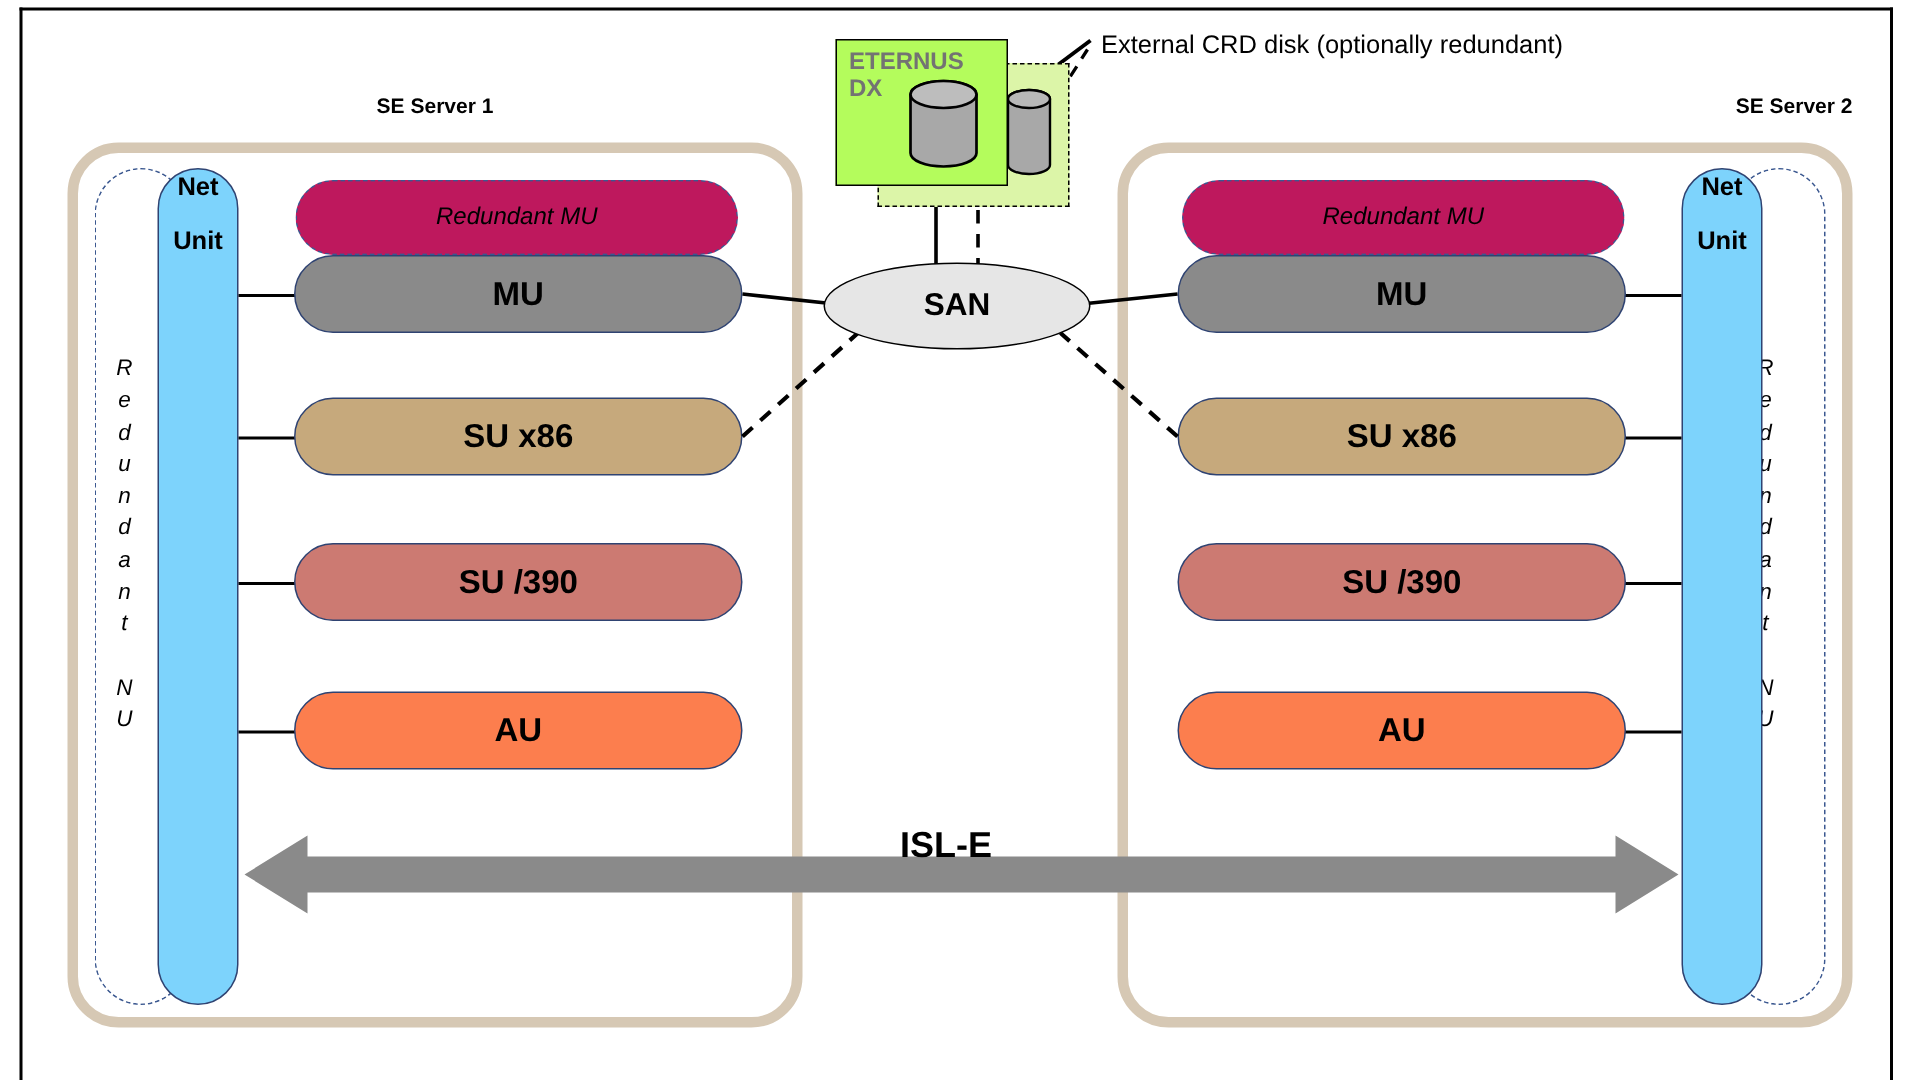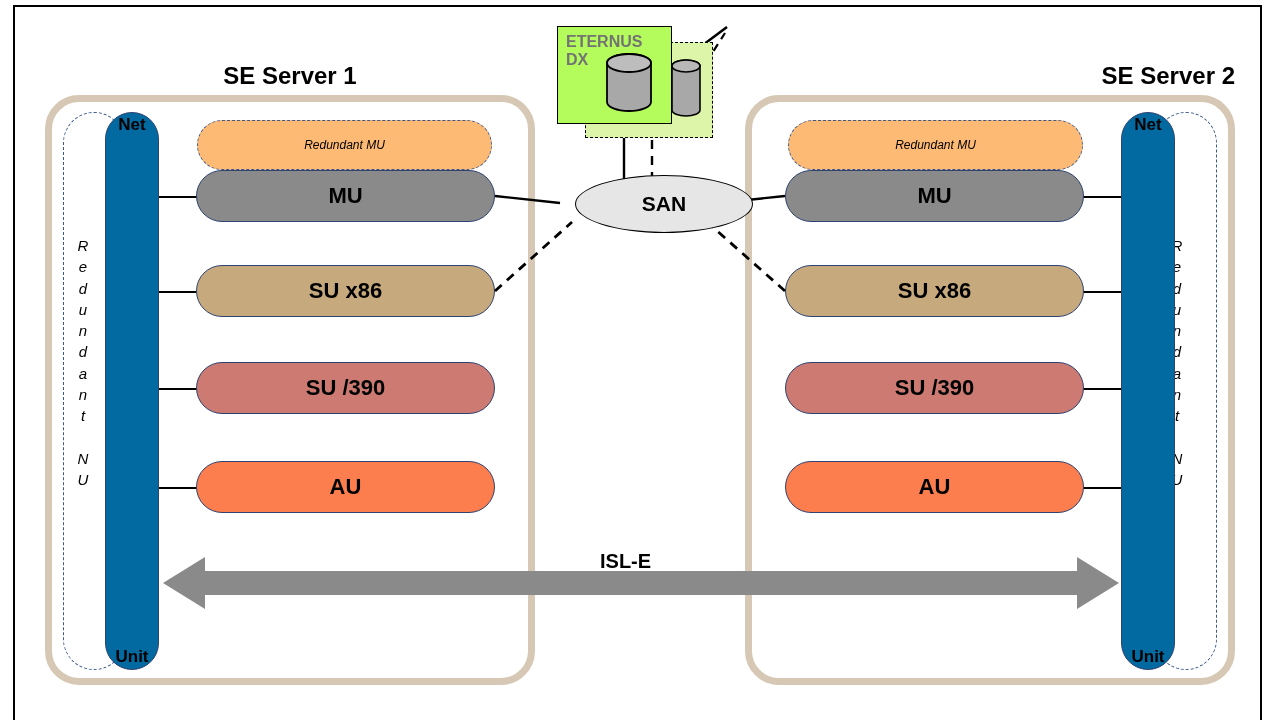--- a/index.html
+++ b/index.html
@@ -9,65 +9,65 @@
 
   
   .page-frame{position:absolute;left:13px;top:5px;width:1249px;height:760px;
       border-left:2px solid #000;border-top:2px solid #000;border-right:2px solid #000;
       box-sizing:border-box;pointer-events:none;}
 
   
   .server-frame{position:absolute;border:7px solid #D6C8B4;border-radius:34px;
       box-sizing:border-box;background:transparent;}
 
-  .server-title{position:absolute;font-size:24px;font-weight:bold;color:#000;
+  .server-title{position:absolute;font-size:14px;font-weight:bold;color:#000;
       text-align:center;white-space:nowrap;}
 
   
   .red-nu{position:absolute;border:1.5px dashed #3B5890;border-radius:80px;
       box-sizing:border-box;background:#fff;}
   .red-nu-label{position:absolute;font-style:italic;font-size:15px;color:#000;
       display:flex;flex-direction:column;align-items:center;line-height:1.42;
       text-align:center;white-space:pre;}
 
   
-  .net-unit{position:absolute;background:#0369a1;border:1.6px solid #2F4372;
+  .net-unit{position:absolute;background:#7dd3fc;border:1.6px solid #2F4372;
       border-radius:40px;box-sizing:border-box;display:flex;flex-direction:column;
-      align-items:center;justify-content:space-between;}
+      align-items:center;justify-content:flex-start;}
   .net-unit span{font-weight:bold;font-size:17px;color:#000;line-height:1.42;display:block;}
   .nu-gap{height:12px;}
 
   
   .comp{position:absolute;border:1.4px solid #2F4372;border-radius:26px;
       box-sizing:border-box;display:flex;align-items:center;justify-content:center;
       font-weight:bold;font-size:22px;color:#000;}
 
   
   .red-mu{position:absolute;border:1.6px dashed #3B5890;border-radius:26px;
-      box-sizing:border-box;background:#fdba74;display:flex;align-items:center;
-      justify-content:center;font-style:italic;font-size:12px;color:#000;}
+      box-sizing:border-box;background:#be185d;display:flex;align-items:center;
+      justify-content:center;font-style:italic;font-size:16px;color:#000;}
 
   
   .hline{position:absolute;height:0;border-top:2.4px solid #000;}
 
   
   .san{position:absolute;background:#E6E6E6;border:1.7px solid #000;border-radius:50%;
       display:flex;align-items:center;justify-content:center;
       font-weight:bold;font-size:21px;color:#000;}
 
   
   .stor-back{position:absolute;background:#DCF5A8;border:1.7px dashed #000;box-sizing:border-box;}
   .stor-front{position:absolute;background:#B4FC5C;border:1.7px solid #000;box-sizing:border-box;}
   .stor-label{position:absolute;font-weight:bold;font-size:16px;color:#737373;line-height:1.15;}
   .callout{position:absolute;font-size:17px;color:#000;white-space:nowrap;}
 
   svg.lay{position:absolute;left:0;top:0;width:1280px;height:720px;
       pointer-events:none;overflow:visible;}
 
-  .isl-label{position:absolute;font-weight:bold;font-size:20px;color:#000;}
+  .isl-label{position:absolute;font-weight:bold;font-size:24px;color:#000;}
 </style>
 </head>
 <body>
 
 <div id="stage">
 
   <div class="page-frame"></div>
 
   <div class="server-title" style="left:45px;top:62px;width:490px;">SE Server 1</div>
   <div class="server-frame" style="left:45px;top:95px;width:490px;height:590px;"></div>
@@ -136,21 +136,21 @@
     <line x1="652" y1="140" x2="652" y2="186" stroke="#000" stroke-width="2.4" stroke-dasharray="9,7"></line>
 
     <line x1="640" y1="92" x2="727" y2="27" stroke="#000" stroke-width="2.6"></line>
     <line x1="676" y1="110" x2="725" y2="33" stroke="#000" stroke-width="2.2" stroke-dasharray="8,6"></line>
 
     <g>
       <polygon points="163,583 205,557 205,571 1077,571 1077,557 1119,583 1077,609 1077,595 205,595 205,609" fill="#8A8A8A"></polygon>
     </g>
   </svg>
 
-  <div class="san" style="left:575px;top:175px;width:176px;height:56px;">SAN</div>
+  <div class="san" style="left:549px;top:175px;width:176px;height:56px;">SAN</div>
 
   <div class="isl-label" style="left:600px;top:550px;">ISL-E</div>
 
   <div class="stor-back" style="left:585px;top:42px;width:128px;height:96px;"></div>
 
   <svg class="lay">
     <g>
       <path d="M672,66 a14,6 0 0 1 28,0 v44 a14,6 0 0 1 -28,0 z" fill="#A8A8A8" stroke="#000" stroke-width="1.6"></path>
       <ellipse cx="686" cy="66" rx="14" ry="6" fill="#B8B8B8" stroke="#000" stroke-width="1.6"></ellipse>
     </g>
@@ -162,14 +162,15 @@
     <div>DX</div>
   </div>
 
   <svg class="lay">
     <g>
       <path d="M607,63 a22,9 0 0 1 44,0 v39 a22,9 0 0 1 -44,0 z" fill="#A8A8A8" stroke="#000" stroke-width="1.8"></path>
       <ellipse cx="629" cy="63" rx="22" ry="9" fill="#BDBDBD" stroke="#000" stroke-width="1.8"></ellipse>
     </g>
   </svg>
 
+  <div class="callout" style="left:734px;top:20px;">External CRD disk (optionally redundant)</div>
 
 </div>
 
 </body></html>

